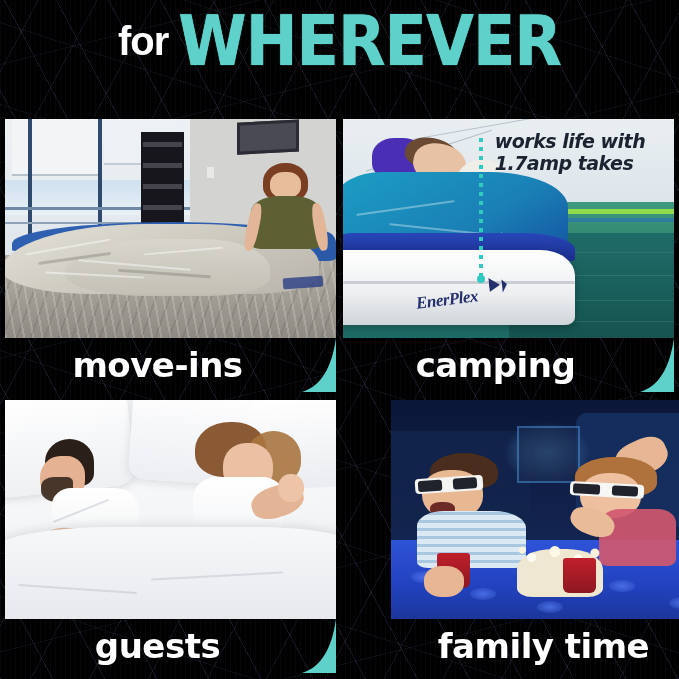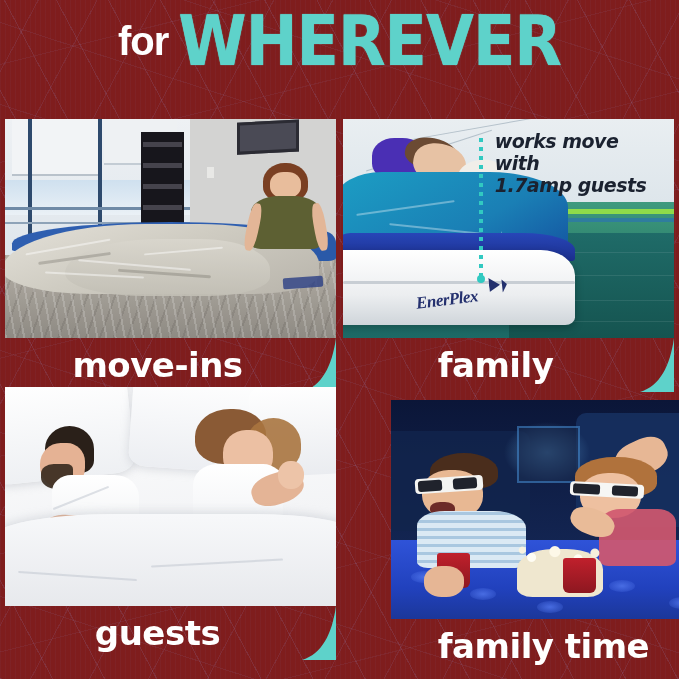--- a/index.html
+++ b/index.html
@@ -3,21 +3,21 @@
 <meta charset="utf-8">
 <style>
   html,body{margin:0;padding:0;}
   body{
     width:679px;height:679px;overflow:hidden;
     background:#11123f;
     font-family:"Liberation Sans", sans-serif;
   }
   .poster{
     position:relative;width:679px;height:679px;
-    background:#7f1d1d;
+    background:#000000;
     overflow:hidden;
   }
   
   .mesh{
     position:absolute;inset:0;
     background-image:
       repeating-linear-gradient(62deg,  rgba(150,160,230,.16) 0 1px, transparent 1px 46px),
       repeating-linear-gradient(-62deg, rgba(150,160,230,.13) 0 1px, transparent 1px 52px),
       repeating-linear-gradient(18deg,  rgba(150,160,230,.10) 0 1px, transparent 1px 78px),
       repeating-linear-gradient(-14deg, rgba(150,160,230,.09) 0 1px, transparent 1px 95px);
@@ -57,21 +57,21 @@
     font-size:37px;font-weight:bold;color:#ffffff;
     letter-spacing:-.5px;line-height:1;
     font-family:"DejaVu Sans", sans-serif;
   }
 
   
   .grid{position:absolute;left:5px;top:119px;width:669px;height:555px;}
   .card{position:absolute;width:331px;height:273px;}
   .c-tl{left:0;top:0;}
   .c-tr{left:338px;top:0;}
-  .c-bl{left:0;top:268px;text-decoration:underline;}
+  .c-bl{left:0;top:281px;text-decoration:underline;}
   .c-br{left:338px;top:281px;margin-left:48px;}
 
   .photo{
     position:absolute;left:0;top:0;width:331px;height:219px;
     overflow:hidden;background:#2b3b4a;
   }
   .caption{
     position:absolute;left:0;top:219px;width:331px;height:54px;
     background:transparent;overflow:hidden;
   }
@@ -396,27 +396,27 @@
         <div class="mseam"></div>
         <div class="brand">EnerPlex</div>
         <svg class="bowtie" viewBox="0 0 18 16">
           <path d="M0 0 L11 8 L0 14 Z" fill="#23306d"></path>
           <path d="M13 3 L18 8 L13 16 Z" fill="#23306d"></path>
         </svg>
         <div class="callout">
           <div class="dots"></div>
           <div class="dotcap"></div>
           <div class="calltext">
-            <div>works move with</div>
-            <div>1.7amp guests</div>
+            <div>works life with</div>
+            <div>1.7amp takes</div>
           </div>
         </div>
       </div>
       <div class="caption">
-        <div class="caption-text">family</div>
+        <div class="caption-text">camping</div>
         <svg class="swoosh" viewBox="0 0 34 54">
           <path d="M34 0 L34 54 L0 54 C20 48 30 28 34 0 Z" fill="#5ed2ca"></path>
         </svg>
       </div>
     </div>
 
     <div class="card c-bl">
       <div class="photo p3">
         <div class="sheet"></div>
         <div class="pillowA"></div>

